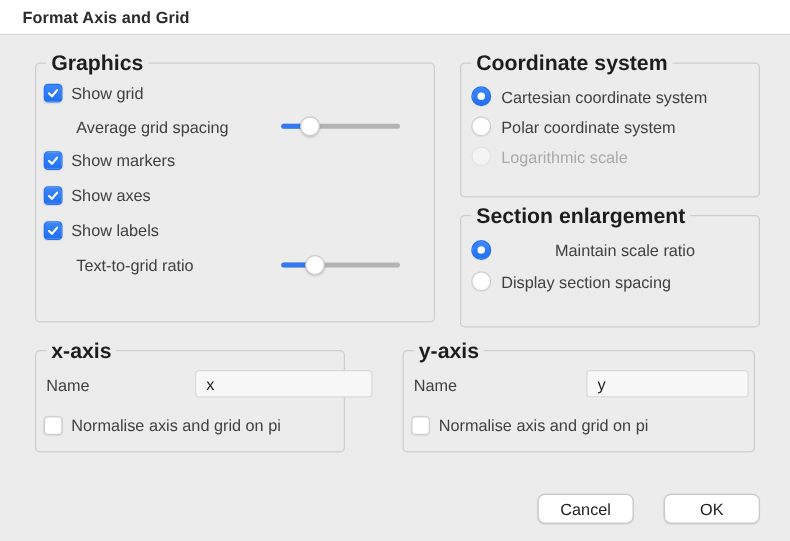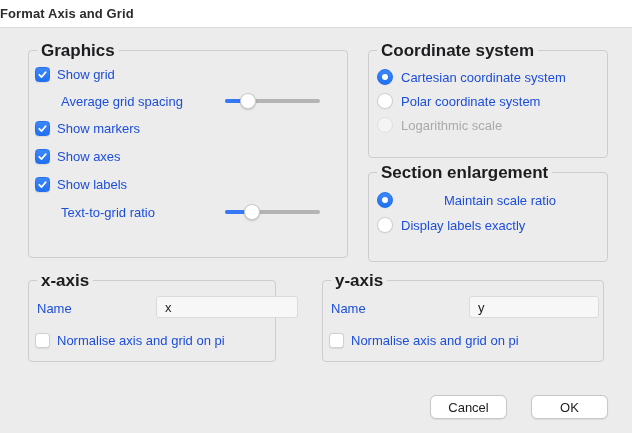--- a/index.html
+++ b/index.html
@@ -5,34 +5,34 @@
   * { margin:0; padding:0; box-sizing:border-box; }
   body { font-family:"Liberation Sans", sans-serif; background:#f5f5f5; }
   .stage {
     position:relative; width:632px; height:433px;
     background:#ececec; overflow:hidden;
     font-family:"Liberation Sans", sans-serif;
   }
   .titlebar {
     position:absolute; left:0; top:0; width:632px; height:28px;
     background:#ffffff; border-bottom:1px solid #d9d9d9;
-    display:flex; align-items:center; 
+    display:flex; align-items:center; padding-left:18px;
   }
   .titlebar span { font-size:13px; font-weight:bold; color:#2b2b2b; letter-spacing:0.1px; }
 
   .group {
     position:absolute; border:1px solid #cdcdcd; border-radius:4px;
   }
   .group-title {
     position:absolute; top:-9px; left:8px; background:#ececec;
     padding:0 4px; font-size:17px; font-weight:bold; color:#1d1d1f;
     line-height:17px; white-space:nowrap;
   }
   .row { position:absolute; display:flex; align-items:center; height:18px; }
-  .lbl { font-size:13px; color:#1d4ed8; white-space:nowrap; }
+  .lbl { font-size:13px; color:#404040; white-space:nowrap; }
   .lbl.disabled { color:#a9a9a9; }
 
   
   .checkbox {
     width:15px; height:15px; border-radius:3.5px; background:#ffffff;
     border:1px solid #cfcfcf; margin-right:7px; flex:0 0 auto;
     display:flex; align-items:center; justify-content:center;
     box-shadow:0 0.5px 1px rgba(0,0,0,0.08);
   }
   .checkbox svg { display:none; }
@@ -172,21 +172,21 @@
 
   <div class="group" style="left:368px; top:172px; width:240px; height:90px;">
     <span class="group-title">Section enlargement</span>
 
     <div class="row" style="left:8px; top:18px;gap:43px;">
       <span class="radio selected"></span>
       <span class="lbl">Maintain scale ratio</span>
     </div>
     <div class="row" style="left:8px; top:43px;">
       <span class="radio"></span>
-      <span class="lbl">Display labels exactly</span>
+      <span class="lbl">Display section spacing</span>
     </div>
   </div>
 
   <div class="group" style="left:28px; top:280px; width:248px; height:82px;">
     <span class="group-title">x-axis</span>
 
     <div class="row" style="left:8px; top:18px;">
       <span class="lbl">Name</span>
     </div>
     <input class="field" style="left: 127px; top: 15px; width: 142px;" type="text" value="x">

